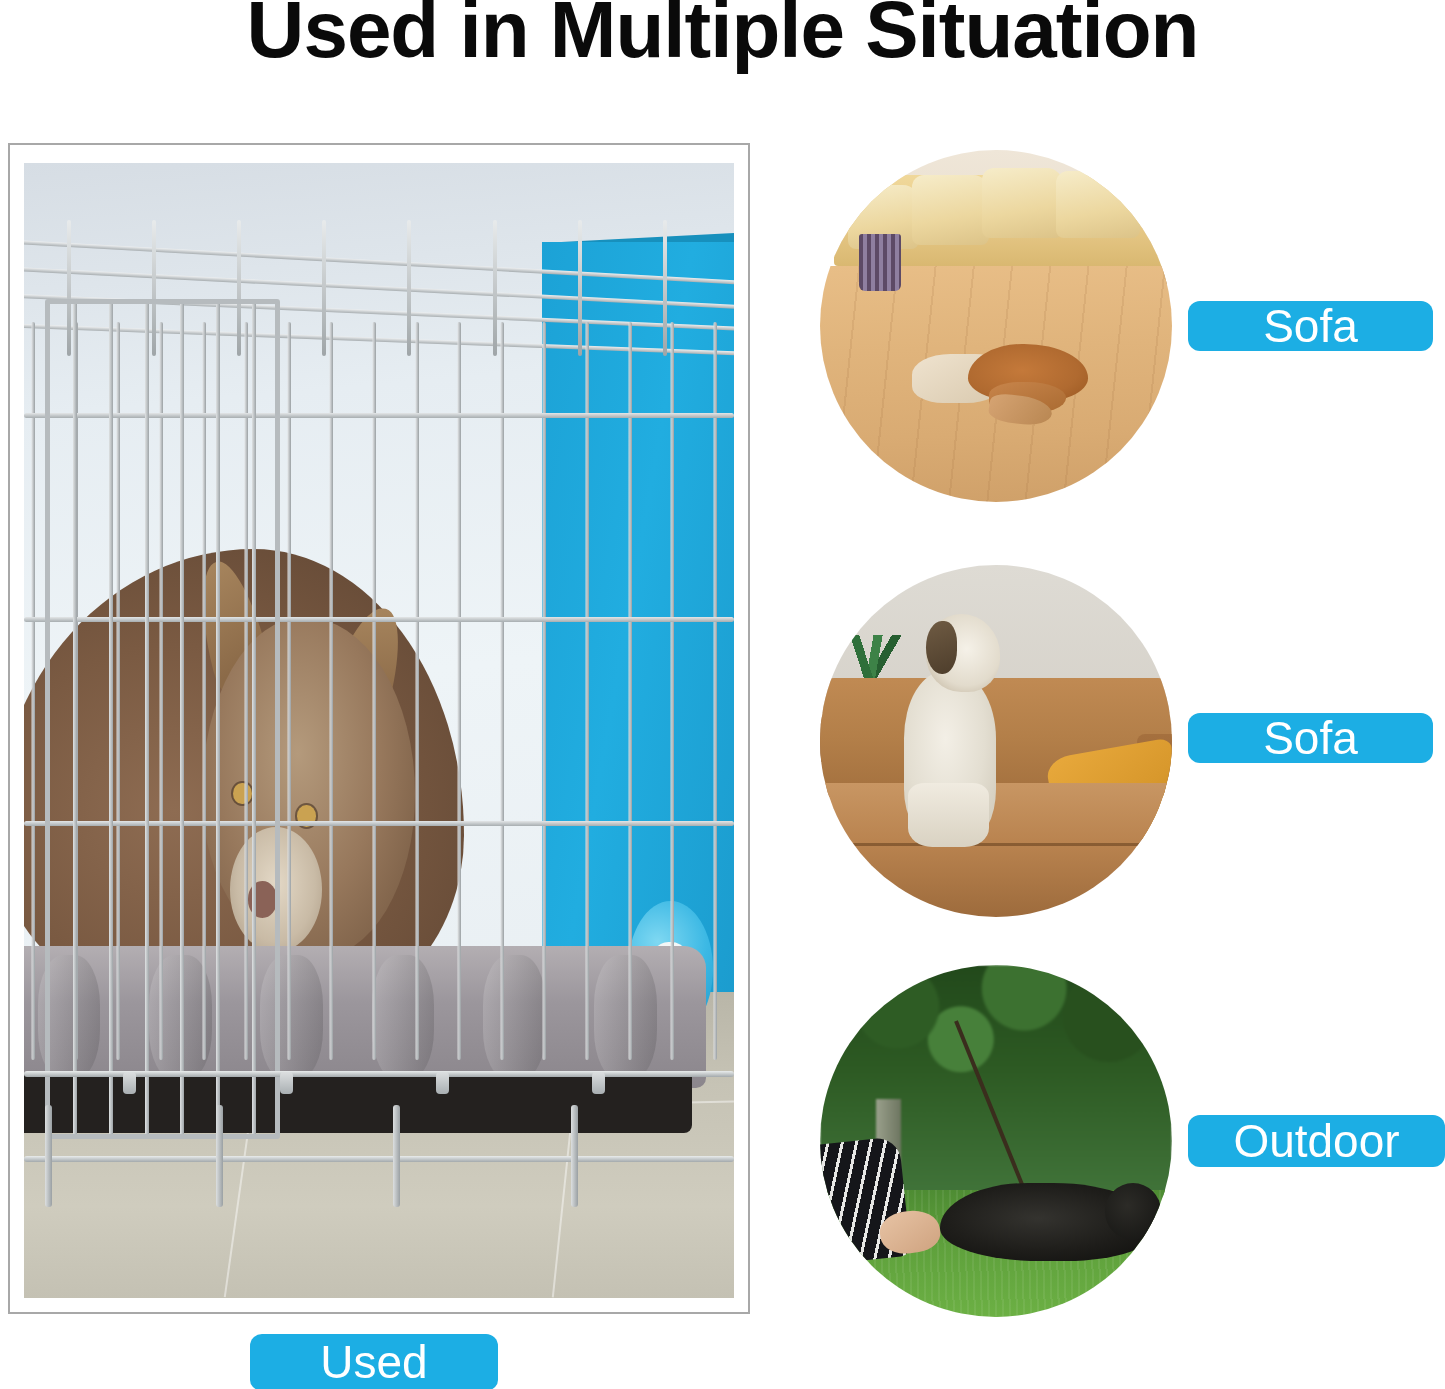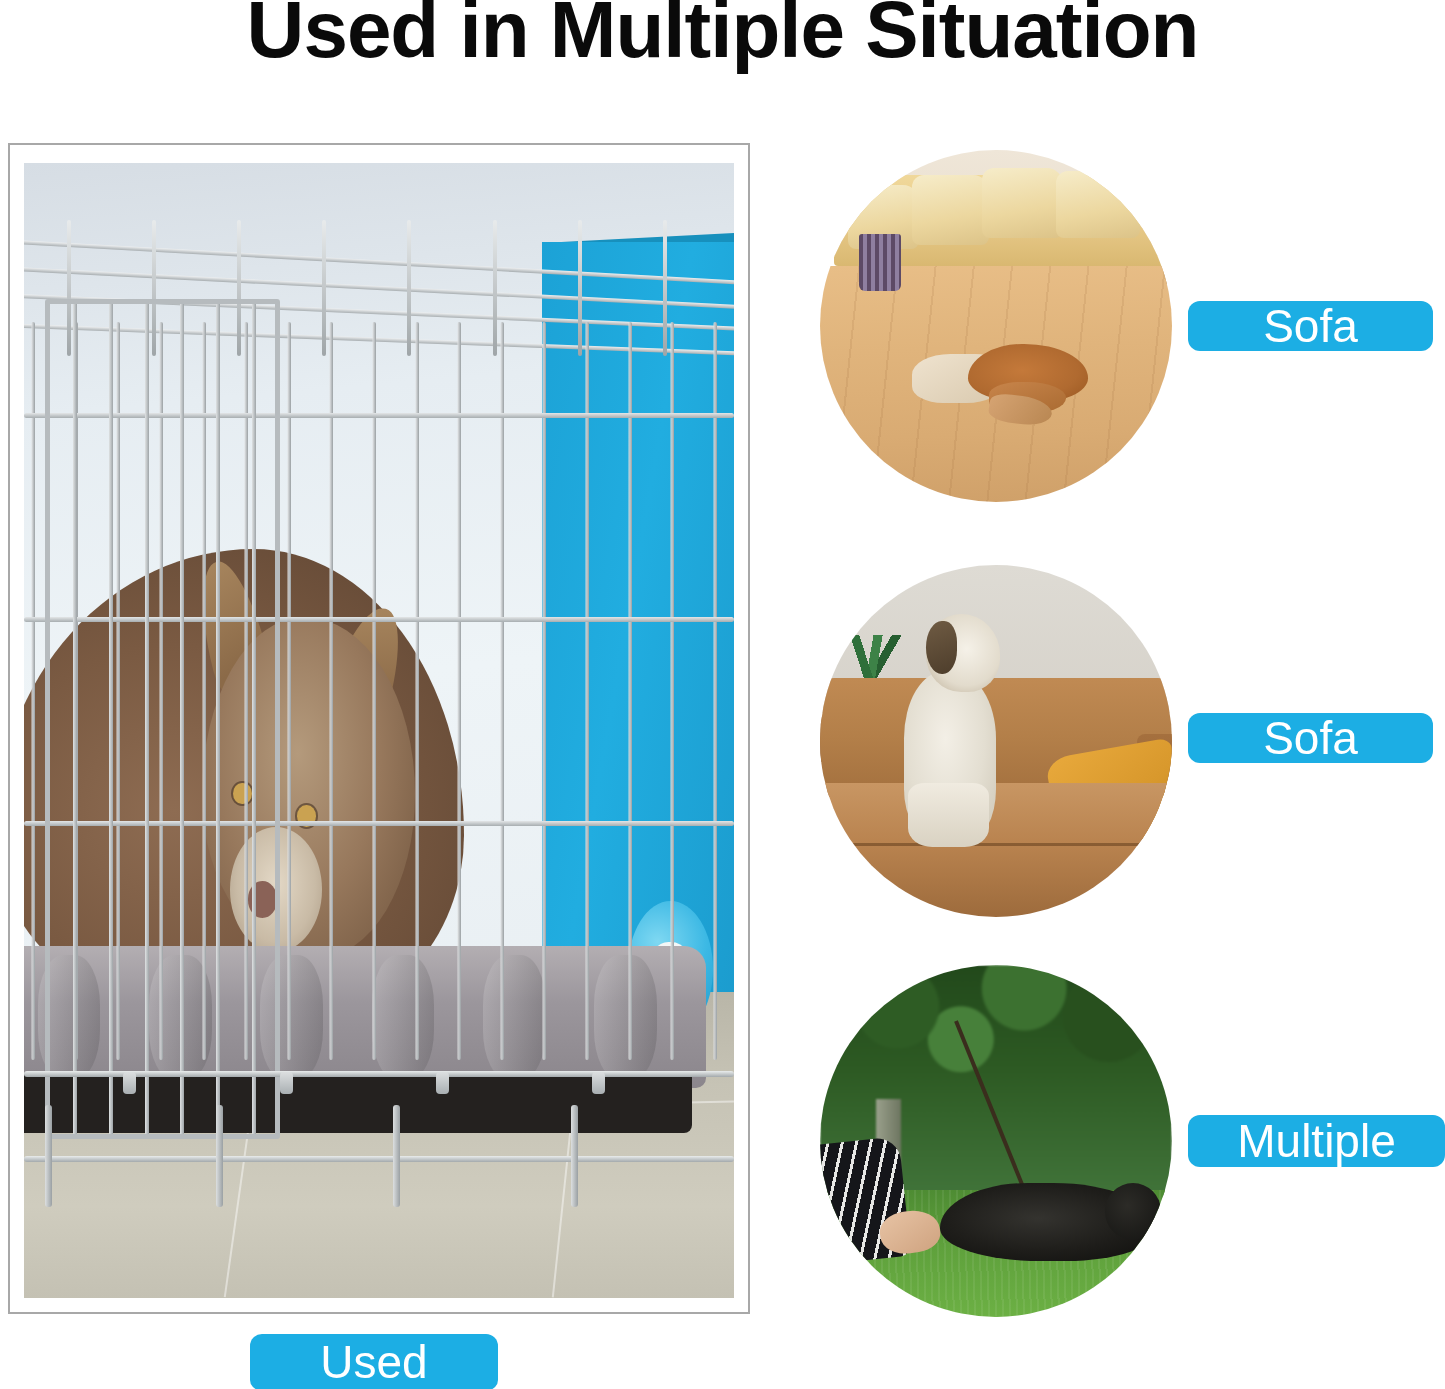--- a/index.html
+++ b/index.html
@@ -635,15 +635,15 @@
   <div class="sc-out-trees"></div>
   <div class="sc-out-trunk"></div>
   <div class="sc-out-branch"></div>
   <div class="sc-out-grass"></div>
   <div class="sc-out-dog"></div>
   <div class="sc-out-dog-head"></div>
   <div class="sc-out-arm"></div>
   <div class="sc-out-hand"></div>
 </div>
 
-<div id="badge-outdoor" class="badge">Multiple</div>
+<div id="badge-outdoor" class="badge">Outdoor</div>
 
 <div id="badge-crate" class="badge">Used</div>
 
 </body></html>

